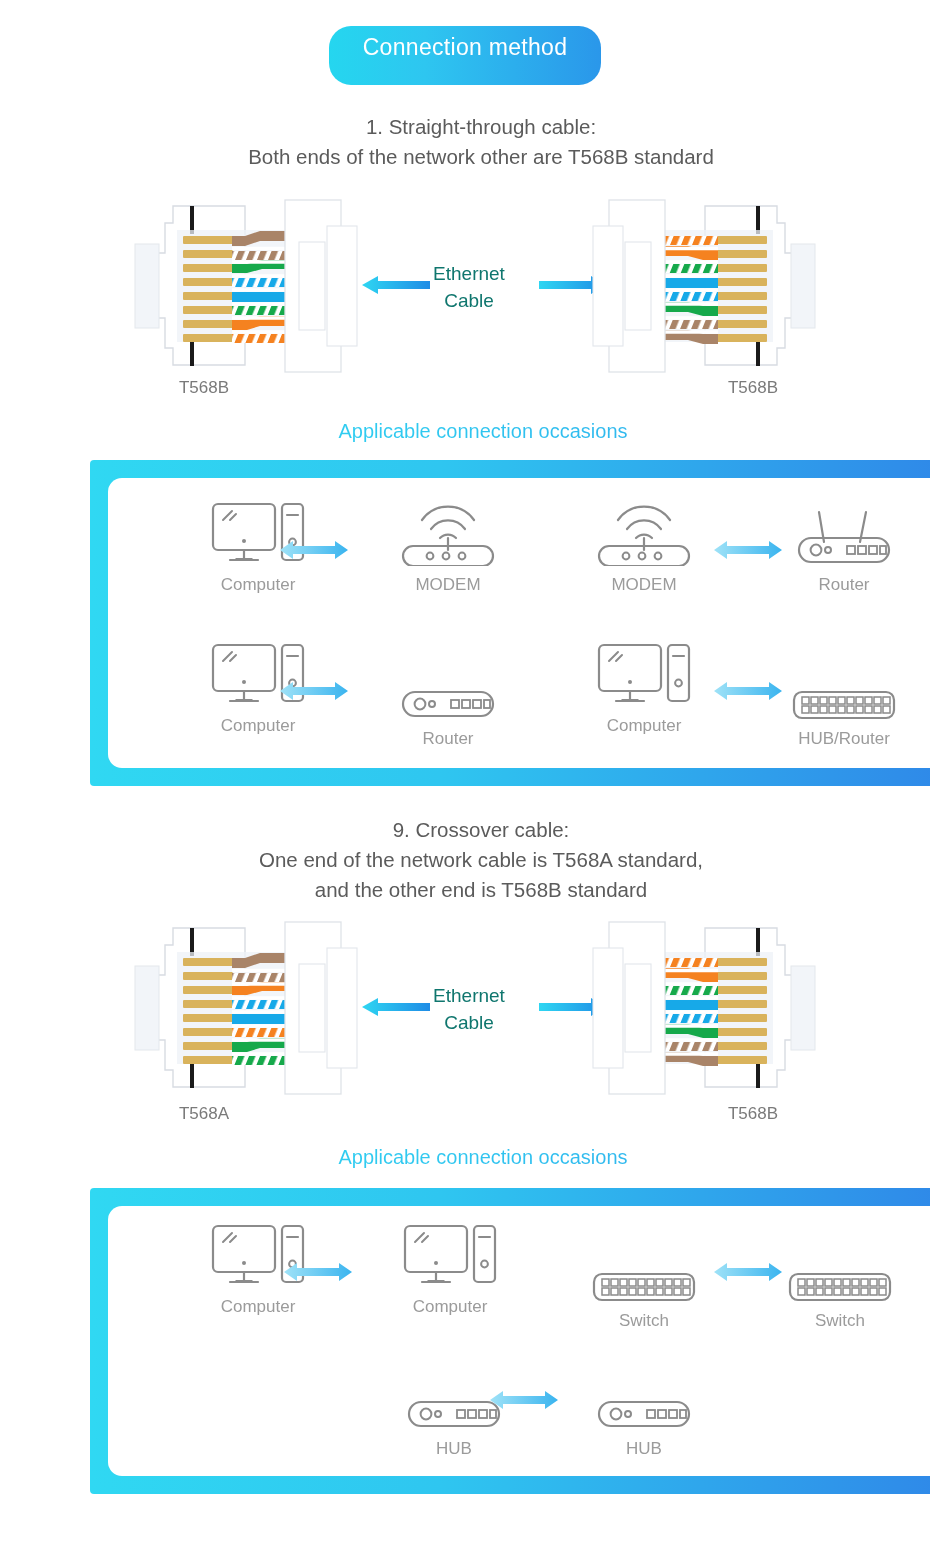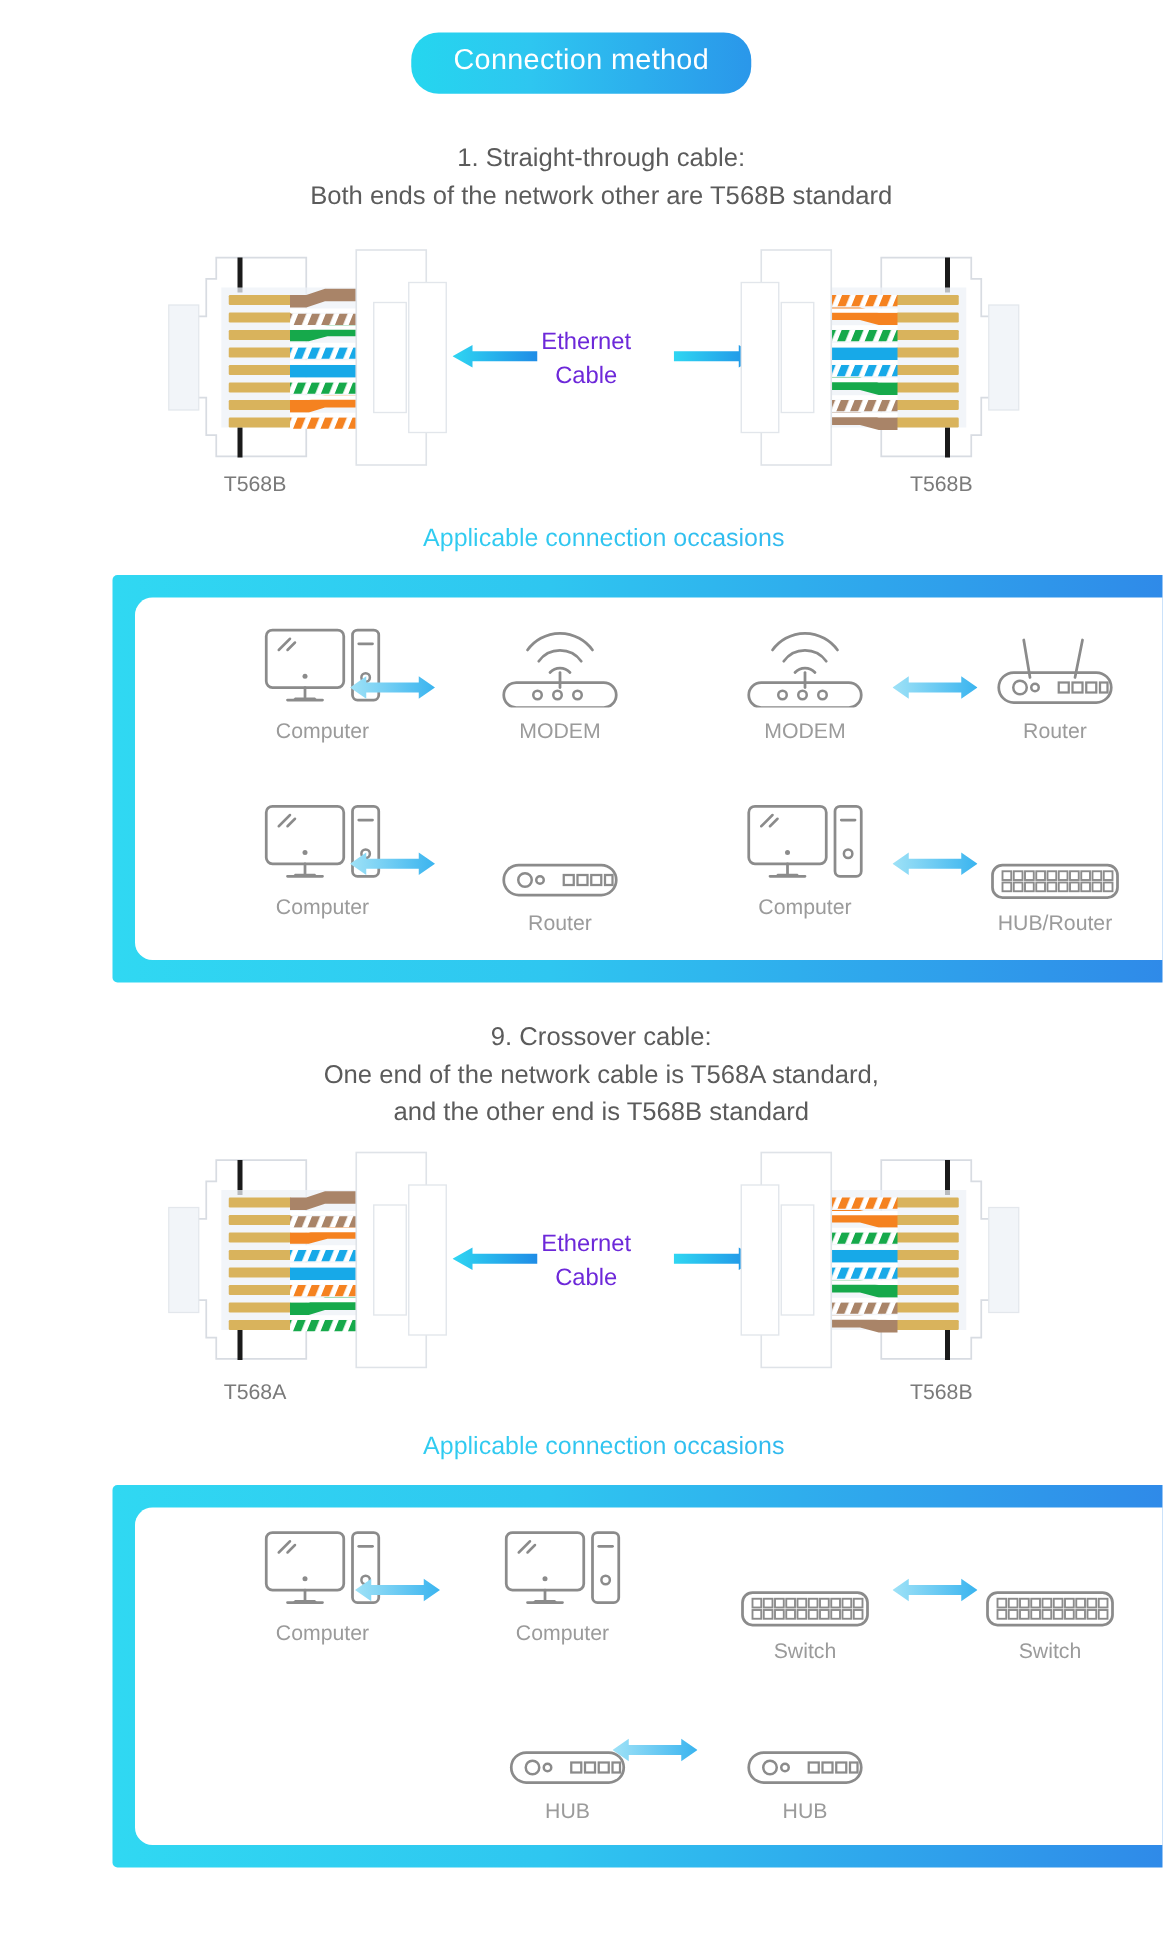--- a/index.html
+++ b/index.html
@@ -18,21 +18,21 @@
   .page { position: relative; width: 930px; height: 1549px; }
 
   
   .header-wrap {
     position: absolute; top: 26px; left: 0; width: 930px;
     display: flex; justify-content: center;
   }
   .header-pill {
     background: linear-gradient(90deg, #25d6ef 0%, #2ec6f0 35%, #2a97ea 100%);
     border-radius: 22px;
-    padding: 9px 34px 15px 34px;
+    padding: 9px 34px 25px 34px;
     color: #ffffff;
     font-size: 23px;
     letter-spacing: .3px;
     line-height: 1.1;
   }
 
   
   .sec-title {
     position: absolute; left: 16px; width: 930px;
     text-align: center;
@@ -87,21 +87,21 @@
     position: absolute;
     font-size: 17px;
     color: #7a7a7a;
     text-align: center;
     width: 120px;
   }
   .eth-label {
     position: absolute;
     text-align: center;
     font-size: 19px;
-    color: #6d28d9;
+    color: #0f766e;
     line-height: 27px;
     width: 160px;
   }
   svg { display:block; }
 </style>
 </head>
 <body>
 
 <div class="page">
 

